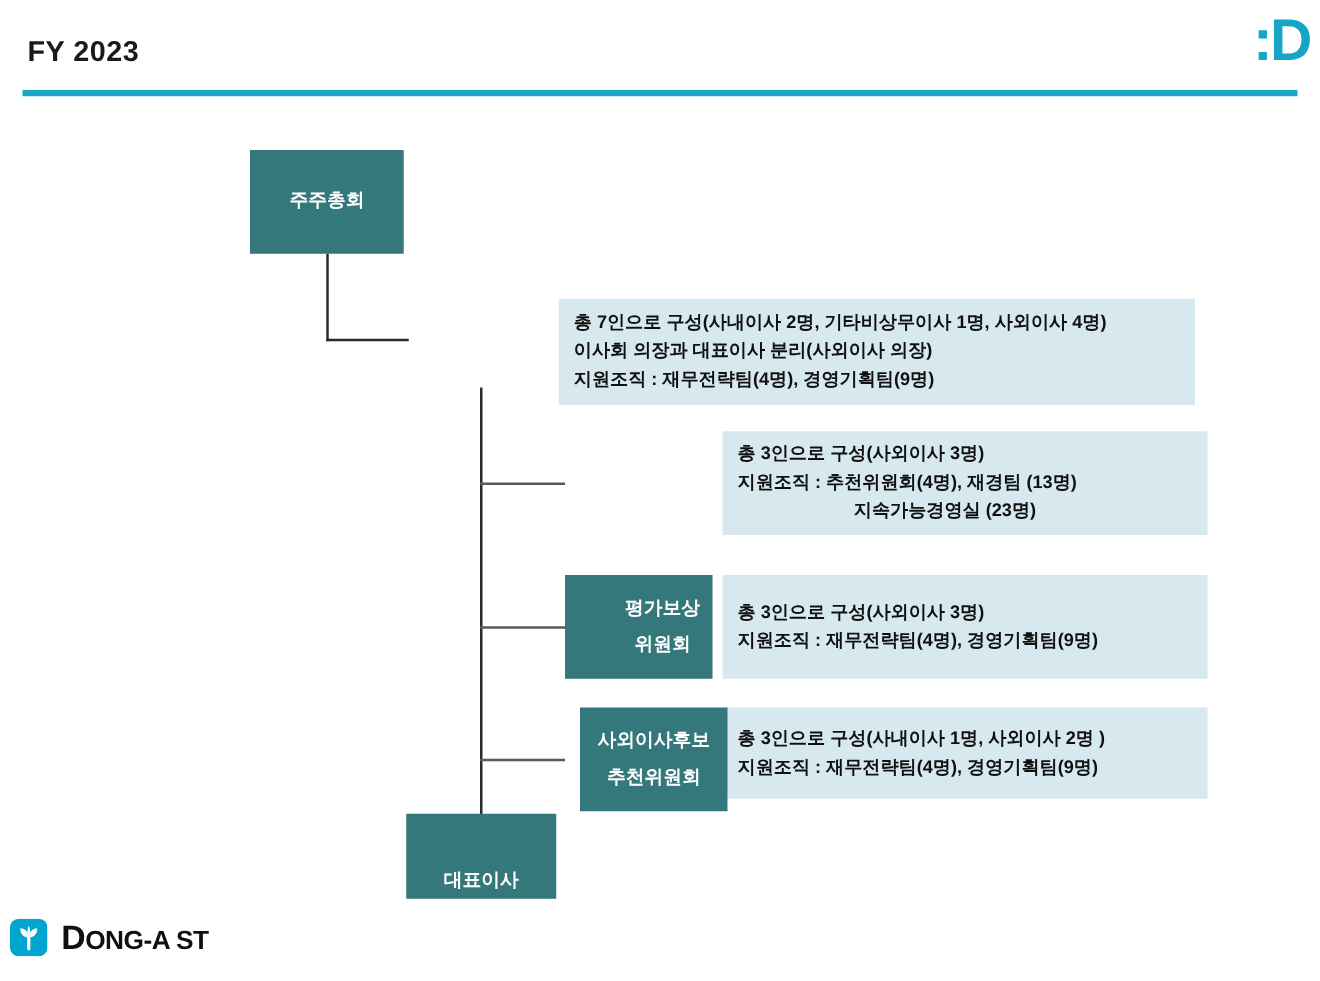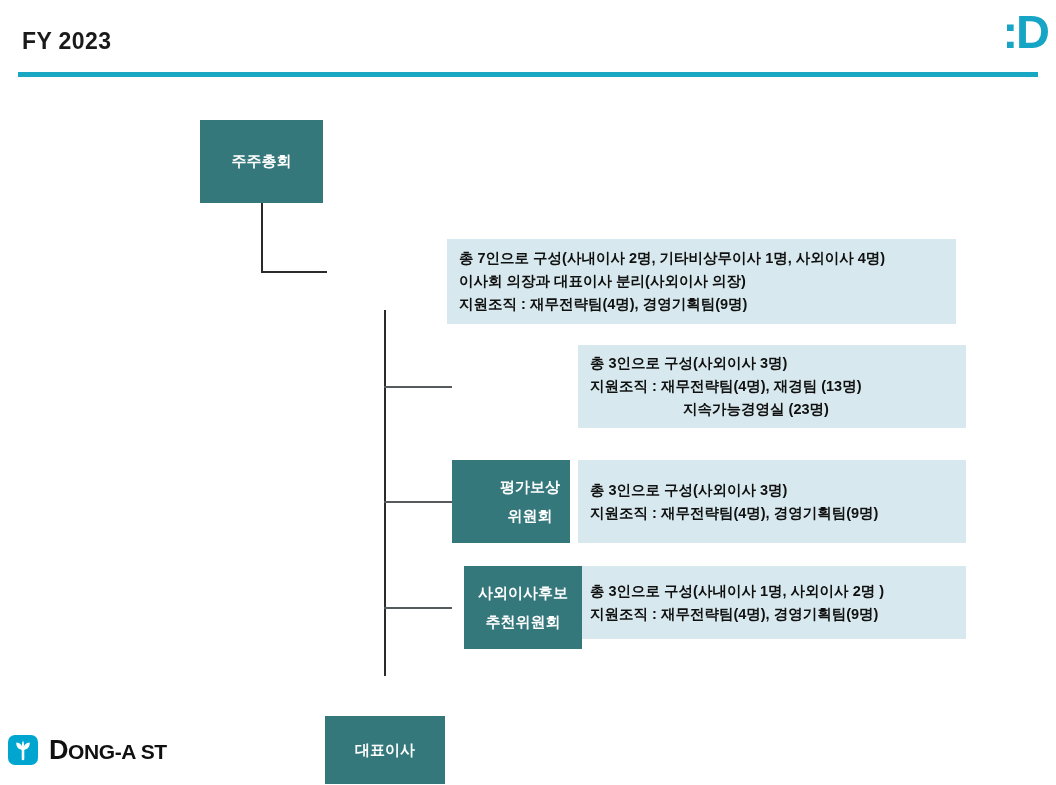--- a/index.html
+++ b/index.html
@@ -155,21 +155,21 @@
     </div>
 
     <div class="desc" style="left:447px; top:225px; width:509px; height:85px;margin-top:14px;">
       <span>총 7인으로 구성(사내이사 2명, 기타비상무이사 1명, 사외이사 4명)</span>
       <span>이사회 의장과 대표이사 분리(사외이사 의장)</span>
       <span>지원조직 : 재무전략팀(4명), 경영기획팀(9명)</span>
     </div>
 
     <div class="desc" style="left:578px; top:345px; width:388px; height:83px;">
       <span>총 3인으로 구성(사외이사 3명)</span>
-      <span>지원조직 : 재무전략팀(4명), 재경팀 (13명)</span>
+      <span>지원조직 : 추천위원회(4명), 재경팀 (13명)</span>
       <span class="row-center">지속가능경영실 (23명)</span>
     </div>
 
     <div class="node" style="left:452px; top:460px; width:118px; height:83px;padding-left:38px;">
       <span>평가보상</span>
       <span class="line2">위원회</span>
     </div>
     <div class="desc" style="left:578px; top:460px; width:388px; height:83px;">
       <span>총 3인으로 구성(사외이사 3명)</span>
       <span>지원조직 : 재무전략팀(4명), 경영기획팀(9명)</span>
@@ -177,21 +177,21 @@
 
     <div class="node" style="left:452px; top:566px; width:118px; height:83px;margin-left:12px;">
       <span>사외이사후보</span>
       <span class="line2">추천위원회</span>
     </div>
     <div class="desc" style="left:578px; top:566px; width:388px; height:73px;">
       <span>총 3인으로 구성(사내이사 1명, 사외이사 2명 )</span>
       <span>지원조직 : 재무전략팀(4명), 경영기획팀(9명)</span>
     </div>
 
-    <div class="node" style="left:325px; top:716px; width:120px; height:68px;">
+    <div class="node" style="left:325px; top:651px; width:120px; height:68px;justify-content:flex-end;">
       <span>대표이사</span>
     </div>
 
   </div>
 
   <div class="footer-logo">
     <svg class="footer-mark" viewBox="0 0 30 30">
       <rect x="0" y="0" width="30" height="30" rx="7" ry="7" fill="#00a5d0"></rect>
       <path d="M15 24 L15 13" stroke="#ffffff" stroke-width="2.6" fill="none" stroke-linecap="round"></path>
       <path d="M15 15 C10.5 15 8 11.8 8.3 7.6 C12 7.6 14.6 10.4 15 15 Z" fill="#ffffff"></path>

